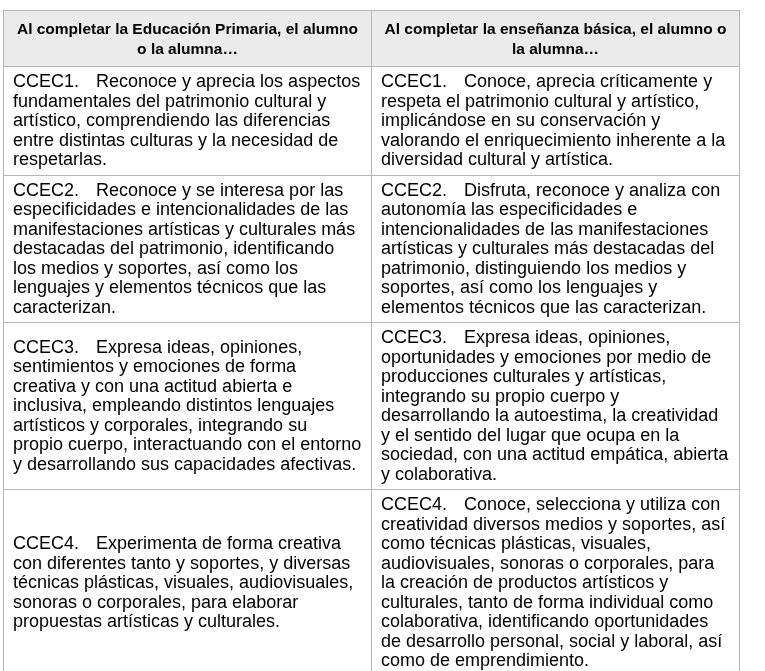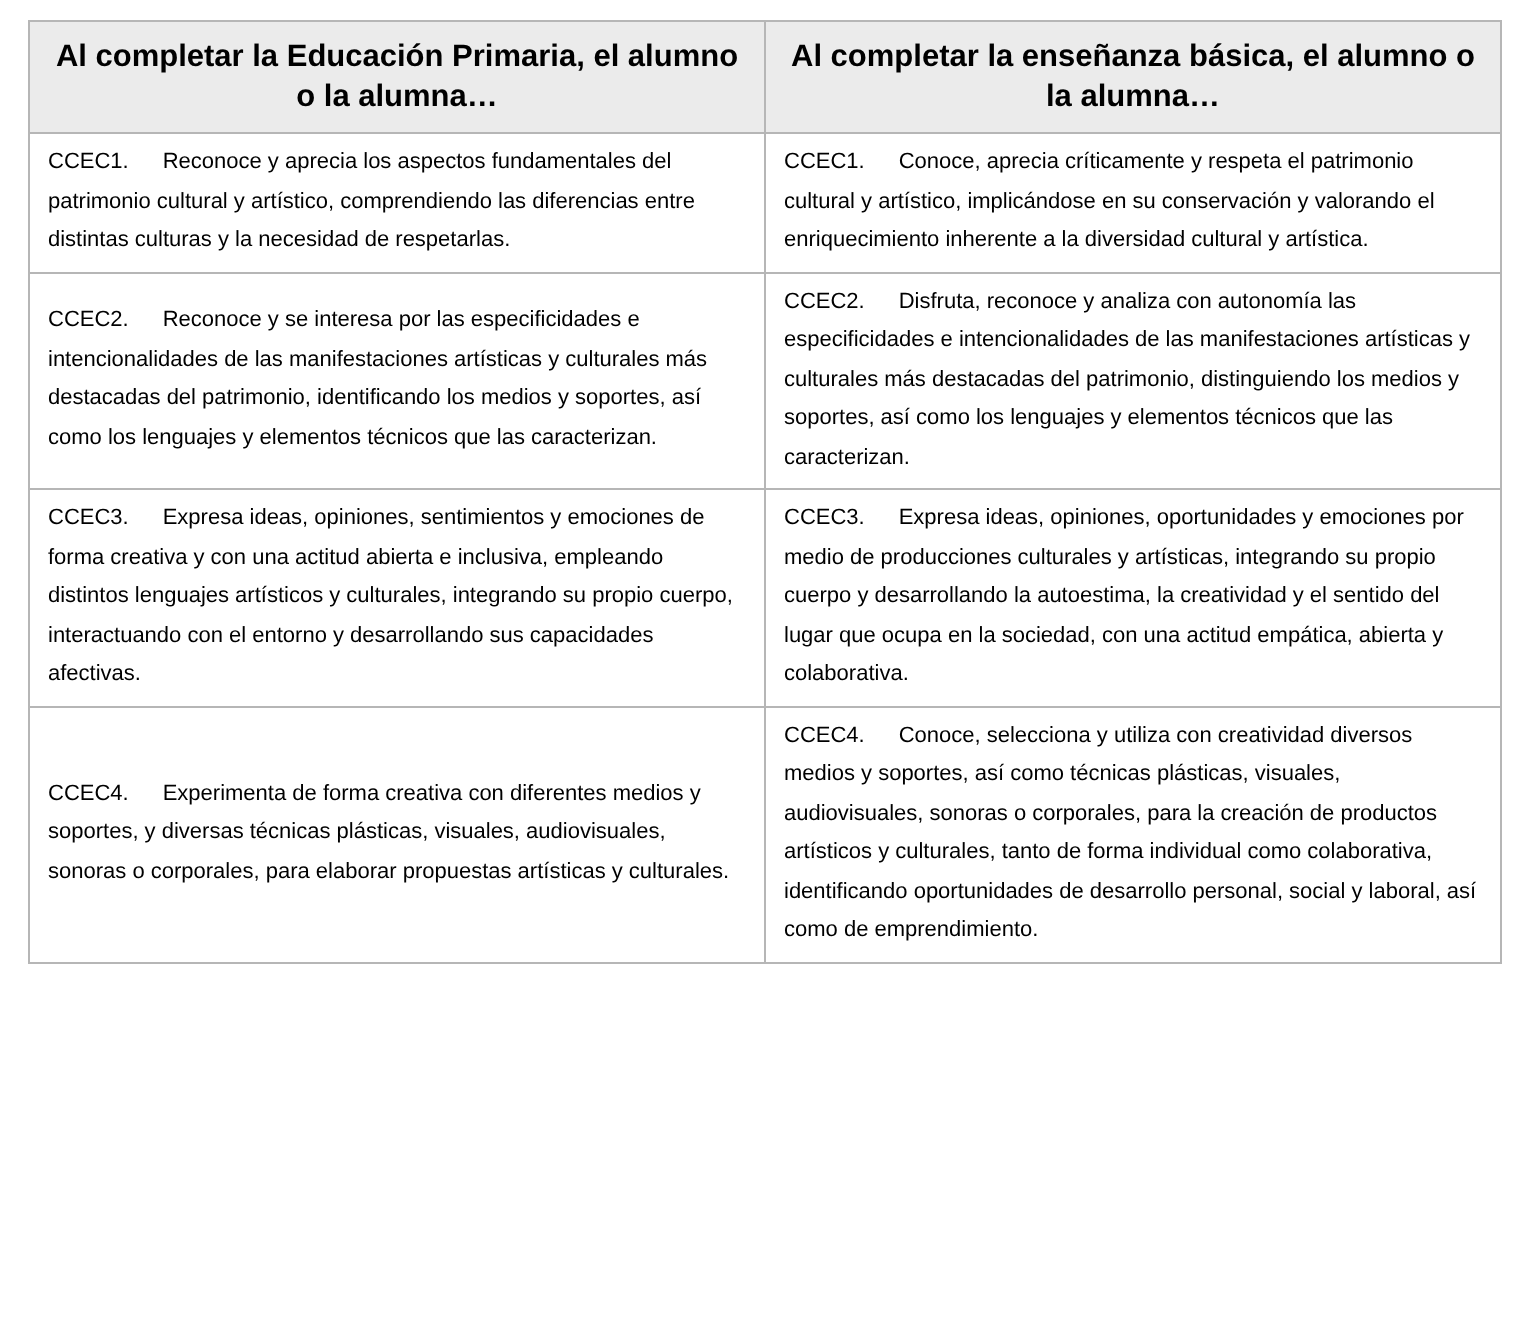--- a/index.html
+++ b/index.html
@@ -6,21 +6,21 @@
     margin: 0;
     padding: 0;
     background: #ffffff;
     font-family: "Liberation Sans", "DejaVu Sans", sans-serif;
   }
   .page {
     width: 765px;
     height: 671px;
     background: #ffffff;
     box-sizing: border-box;
-    padding: 10px 14px;
+    padding: 10px 3px;
   }
   table.comp-table {
     border-collapse: collapse;
     table-layout: fixed;
     width: 737px;
     background: #ffffff;
   }
   table.comp-table col { width: 50%; }
   table.comp-table th {
     border: 1px solid #b6b6b6;
@@ -29,21 +29,21 @@
     line-height: 19.5px;
     font-weight: bold;
     color: #000000;
     text-align: center;
     vertical-align: middle;
     padding: 8px 10px;
     box-sizing: border-box;
   }
   table.comp-table td {
     border: 1px solid #b6b6b6;
-    font-size: 11px;
+    font-size: 18px;
     line-height: 19.5px;
     color: #000000;
     text-align: left;
     vertical-align: middle;
     padding: 5px 9px;
     box-sizing: border-box;
   }
   .code {
     display: inline-block;
     margin-right: 17px;
@@ -76,29 +76,29 @@
       <tr>
         <td>
           <span class="code">CCEC2.</span><span>Reconoce y se interesa por las especificidades e intencionalidades de las manifestaciones artísticas y culturales más destacadas del patrimonio, identificando los medios y soportes, así como los lenguajes y elementos técnicos que las caracterizan.</span>
         </td>
         <td>
           <span class="code">CCEC2.</span><span>Disfruta, reconoce y analiza con autonomía las especificidades e intencionalidades de las manifestaciones artísticas y culturales más destacadas del patrimonio, distinguiendo los medios y soportes, así como los lenguajes y elementos técnicos que las caracterizan.</span>
         </td>
       </tr>
       <tr>
         <td>
-          <span class="code">CCEC3.</span><span>Expresa ideas, opiniones, sentimientos y emociones de forma creativa y con una actitud abierta e inclusiva, empleando distintos lenguajes artísticos y culturales, integrando su propio cuerpo, interactuando con el entorno y desarrollando sus capacidades afectivas.</span>
+          <span class="code">CCEC3.</span><span>Expresa ideas, opiniones, sentimientos y emociones de forma creativa y con una actitud abierta e inclusiva, empleando distintos lenguajes artísticos y corporales, integrando su propio cuerpo, interactuando con el entorno y desarrollando sus capacidades afectivas.</span>
         </td>
         <td>
           <span class="code">CCEC3.</span><span>Expresa ideas, opiniones, oportunidades y emociones por medio de producciones culturales y artísticas, integrando su propio cuerpo y desarrollando la autoestima, la creatividad y el sentido del lugar que ocupa en la sociedad, con una actitud empática, abierta y colaborativa.</span>
         </td>
       </tr>
       <tr>
         <td>
-          <span class="code">CCEC4.</span><span>Experimenta de forma creativa con diferentes medios y soportes, y diversas técnicas plásticas, visuales, audiovisuales, sonoras o corporales, para elaborar propuestas artísticas y culturales.</span>
+          <span class="code">CCEC4.</span><span>Experimenta de forma creativa con diferentes tanto y soportes, y diversas técnicas plásticas, visuales, audiovisuales, sonoras o corporales, para elaborar propuestas artísticas y culturales.</span>
         </td>
         <td>
           <span class="code">CCEC4.</span><span>Conoce, selecciona y utiliza con creatividad diversos medios y soportes, así como técnicas plásticas, visuales, audiovisuales, sonoras o corporales, para la creación de productos artísticos y culturales, tanto de forma individual como colaborativa, identificando oportunidades de desarrollo personal, social y laboral, así como de emprendimiento.</span>
         </td>
       </tr>
     </tbody>
   </table>
 </div>
 
 </body></html>

